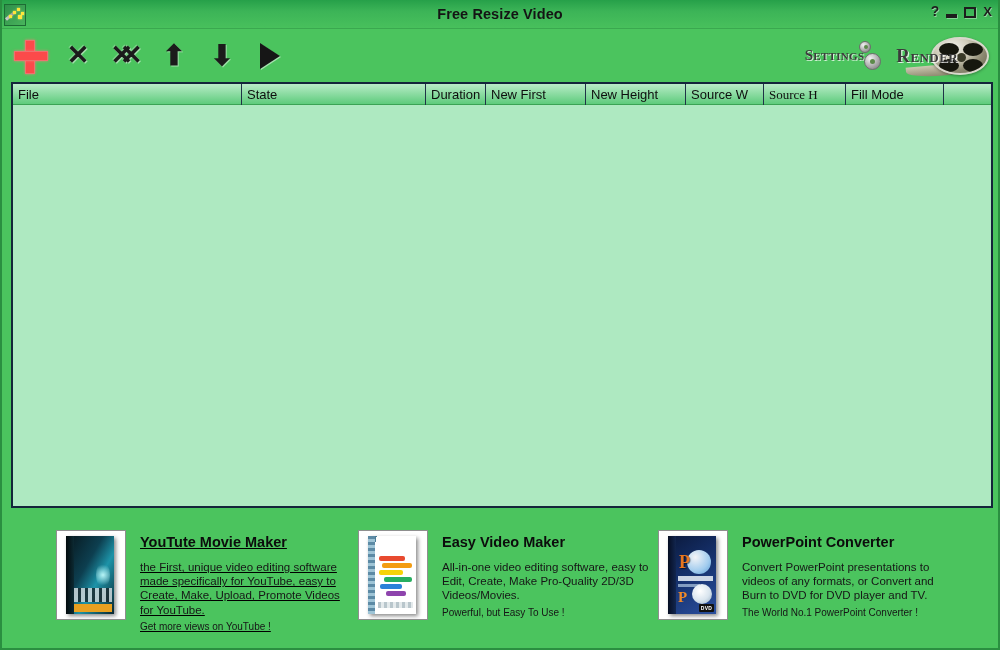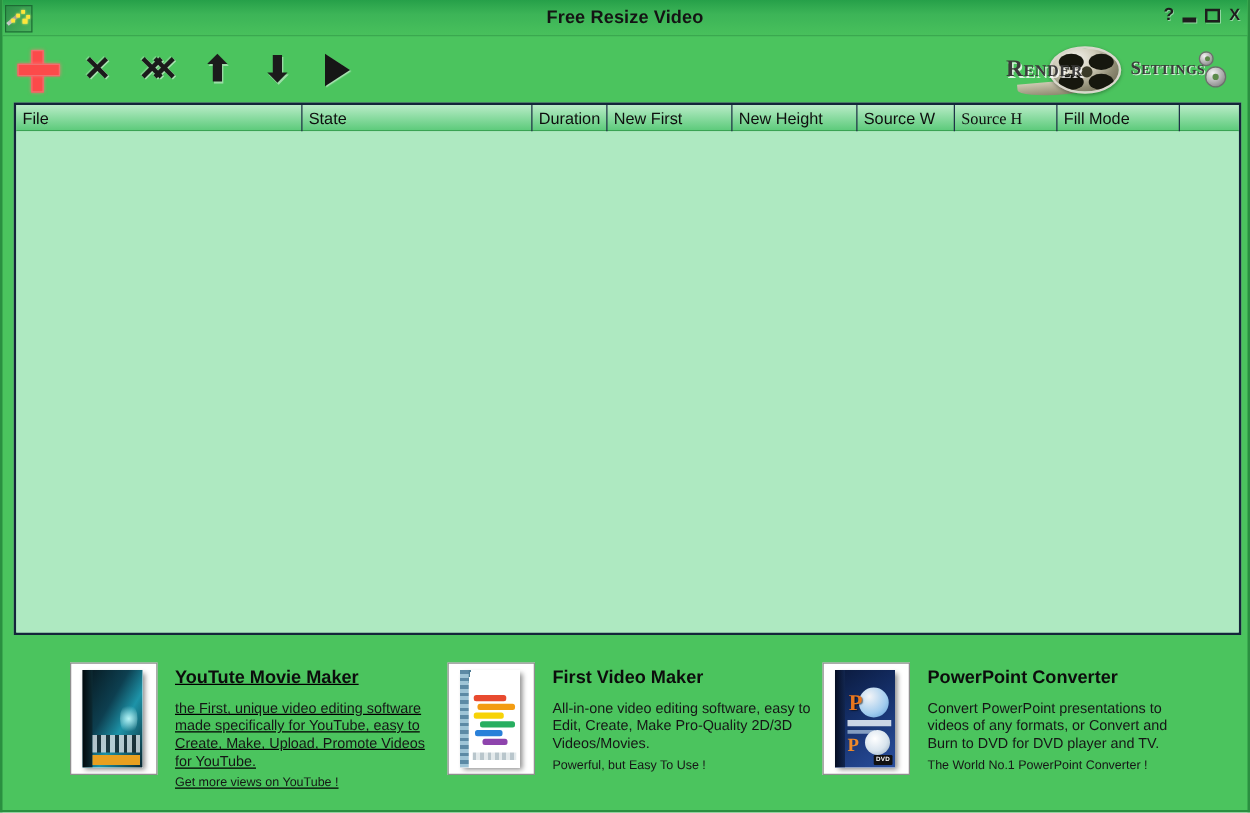--- a/index.html
+++ b/index.html
@@ -493,43 +493,43 @@
       </div>
       <div class="tool-btn">
         <span class="ic-arrow">⬇</span>
       </div>
       <div class="tool-btn">
         <span class="ic-play"></span>
       </div>
     </div>
 
     <div id="toolbar-right">
+
+      <div id="settings-btn">
+        <span id="settings-label">Settings</span>
+        <span id="gear-wrap">
+          <span class="gear" id="gear-small"></span>
+          <span class="gear" id="gear-big"></span>
+        </span>
+      </div>
 
       <div id="render-btn">
         <span id="render-label">Render</span>
         <span id="reel">
           <span id="film-strip"></span>
           <span id="reel-ellipse">
             <span class="reel-hole" id="rh1"></span>
             <span class="reel-hole" id="rh2"></span>
             <span class="reel-hole" id="rh3"></span>
             <span class="reel-hole" id="rh4"></span>
             <span class="reel-hole" id="rh-center"></span>
           </span>
         </span>
       </div>
 
-      <div id="settings-btn">
-        <span id="settings-label">Settings</span>
-        <span id="gear-wrap">
-          <span class="gear" id="gear-small"></span>
-          <span class="gear" id="gear-big"></span>
-        </span>
-      </div>
-
     </div>
   </div>
 
   <div id="list-panel">
     <div id="list-header">
         <div class="col" style="width: 229px;">File</div>
         <div class="col" style="width: 184px;">State</div>
         <div class="col" style="width: 60px;">Duration</div>
         <div class="col" style="width: 100px;">New First</div>
         <div class="col" style="width: 100px;">New Height</div>
@@ -569,21 +569,21 @@
           <span class="rb rb1"></span>
             <span class="rb rb2"></span>
             <span class="rb rb3"></span>
           <span class="rb rb4"></span>
             <span class="rb rb5"></span>
             <span class="rb rb6"></span>
           <span class="cap"></span>
         </span>
       </div>
       <div class="promo-text">
-        <div class="promo-title">First Video Maker</div>
+        <div class="promo-title">Easy Video Maker</div>
         <div class="promo-desc">All-in-one video editing software, easy to
 Edit, Create, Make Pro-Quality 2D/3D
 Videos/Movies.</div>
         <div class="promo-tag">Powerful, but Easy To Use !</div>
       </div>
     </div>
 
     <div class="promo" id="promo-3">
       <div class="promo-thumb" id="thumb3">
         <span class="box3d">

